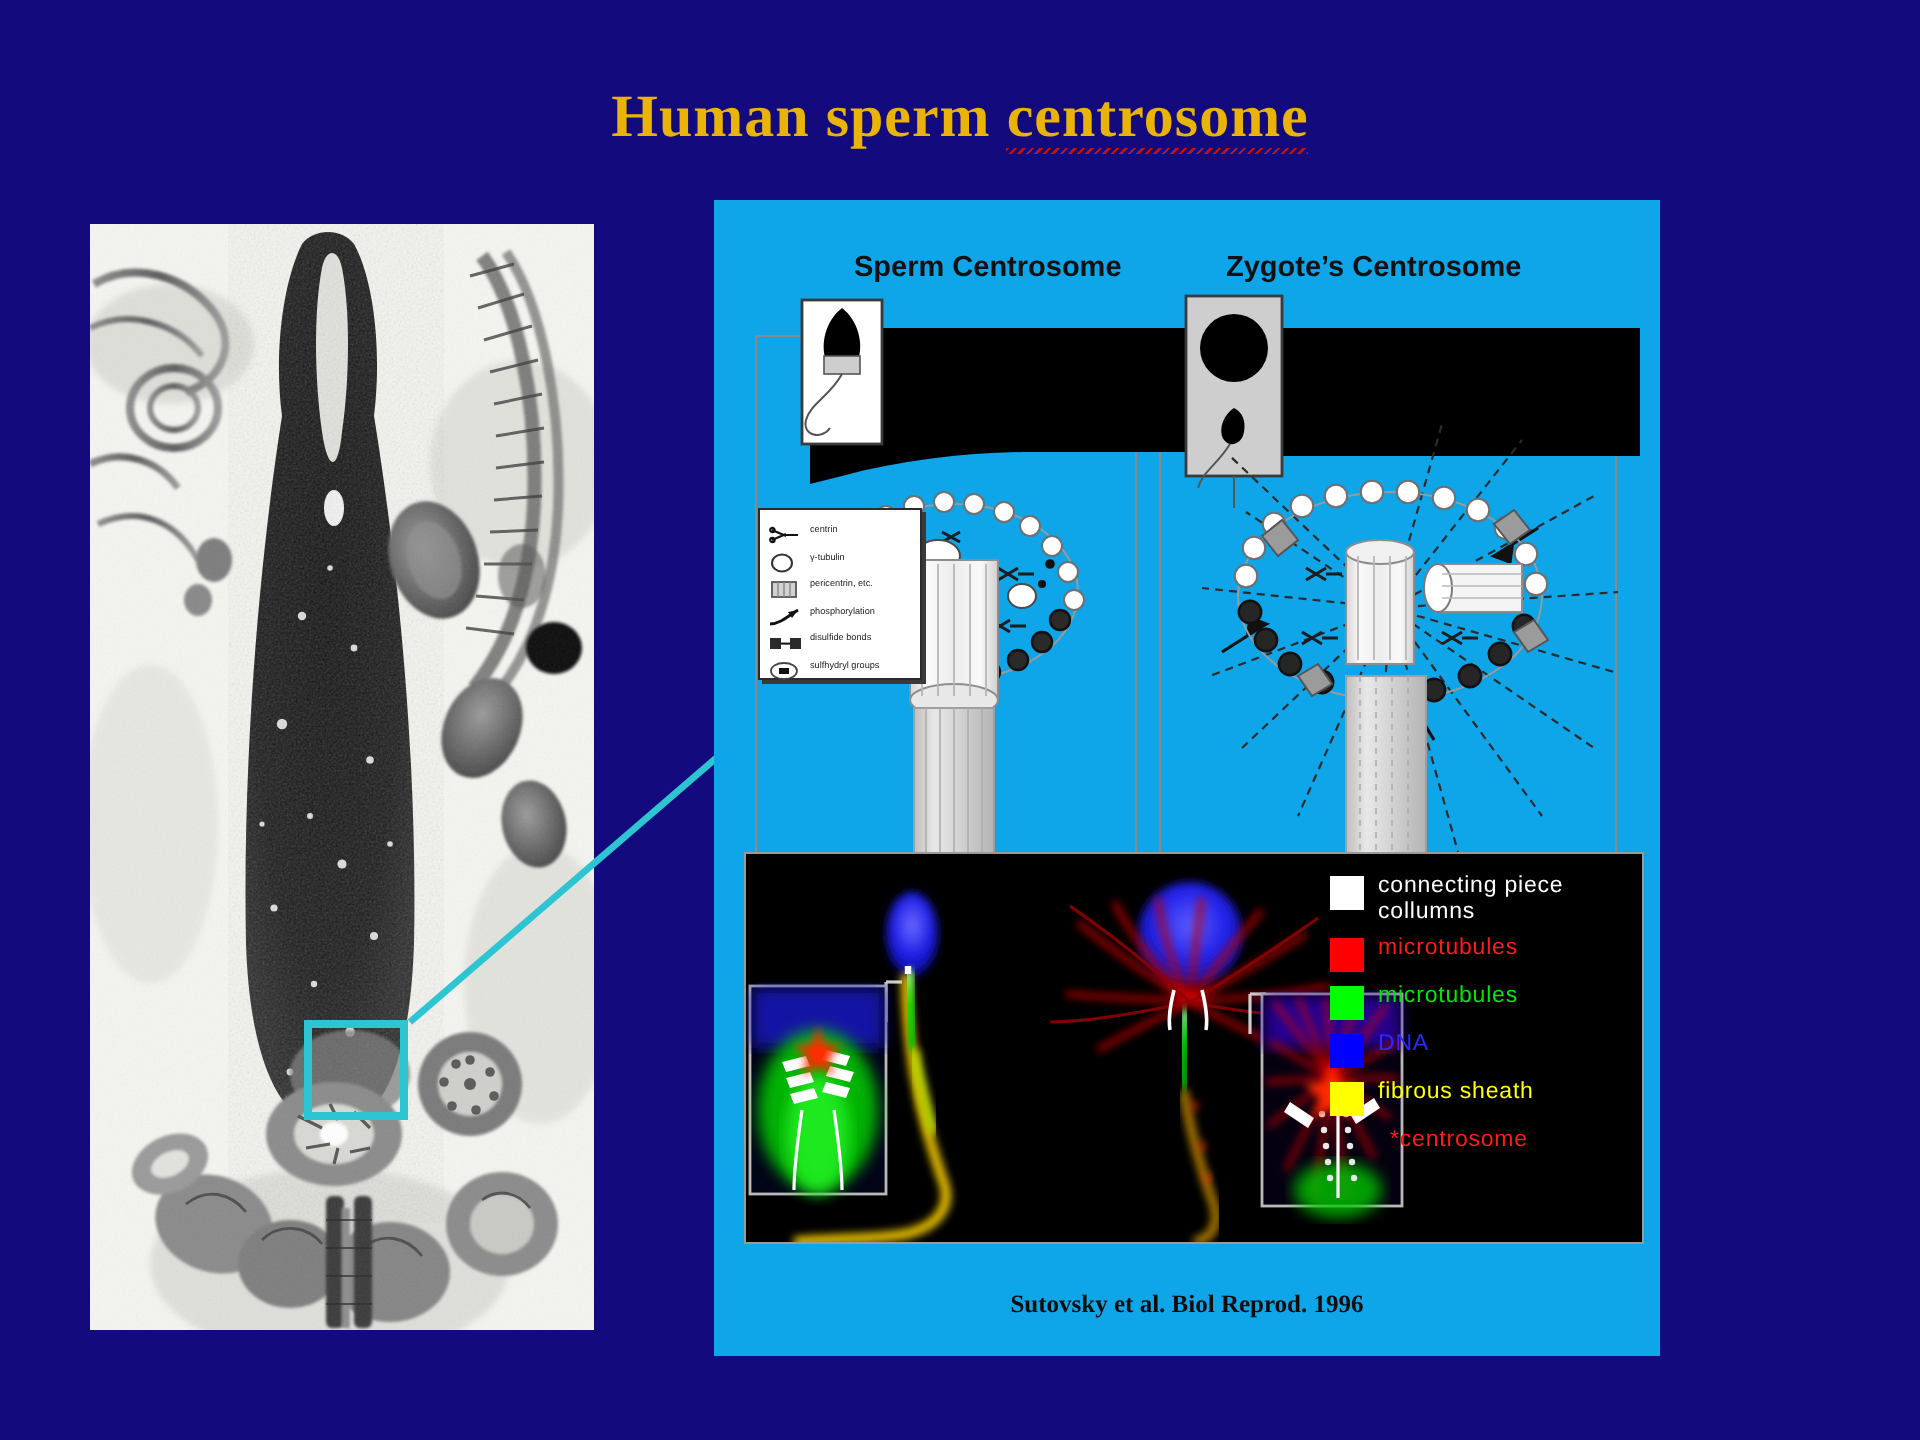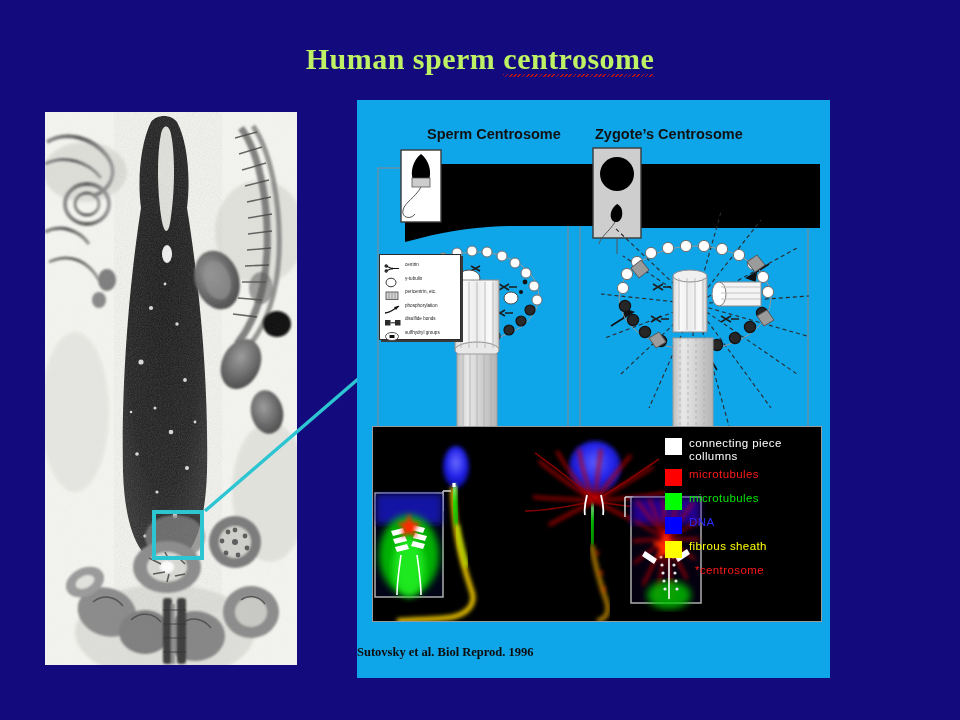--- a/index.html
+++ b/index.html
@@ -20,21 +20,21 @@
     background: #120a7d;
   }
 
   
   #slide-title {
     position: absolute;
     left: 0;
     top: 42px;
     width: 960px;
     text-align: center;
-    color: #bef264;
+    color: #eab308;
     font-family: "Liberation Serif", serif;
     font-weight: bold;
     font-size: 30px;
     letter-spacing: 0.5px;
     white-space: nowrap;
   }
   #slide-title .plain { }
   #slide-title .misspelled {
     position: relative;
     display: inline-block;
@@ -105,41 +105,41 @@
   }
   .schematic-heading {
     position: absolute;
     font-family: "Liberation Sans", sans-serif;
     font-weight: bold;
     font-size: 14.5px;
     color: #111;
     white-space: nowrap;
   }
   #heading-sperm { left: 62px; top: 18px; }
-  #heading-zygote { left: 230px; top: 18px; }
+  #heading-zygote { left: 248px; top: 18px; }
 
   .citation {
     position: absolute;
     font-family: "Liberation Serif", serif;
     font-weight: bold;
     font-size: 12.5px;
     color: #0d0d0d;
     white-space: nowrap;
   }
   #citation-top {
     left: 0;
     top: 271px;
     width: 473px;
     text-align: center;
   }
   #citation-bottom {
     left: 0;
     top: 545px;
     width: 473px;
-    text-align: left;
+    text-align: center;
   }
 
   
   #schematic-legend {
     position: absolute;
     left: 14px;
     top: 146px;
     width: 82px;
     height: 86px;
     background: #ffffff;

